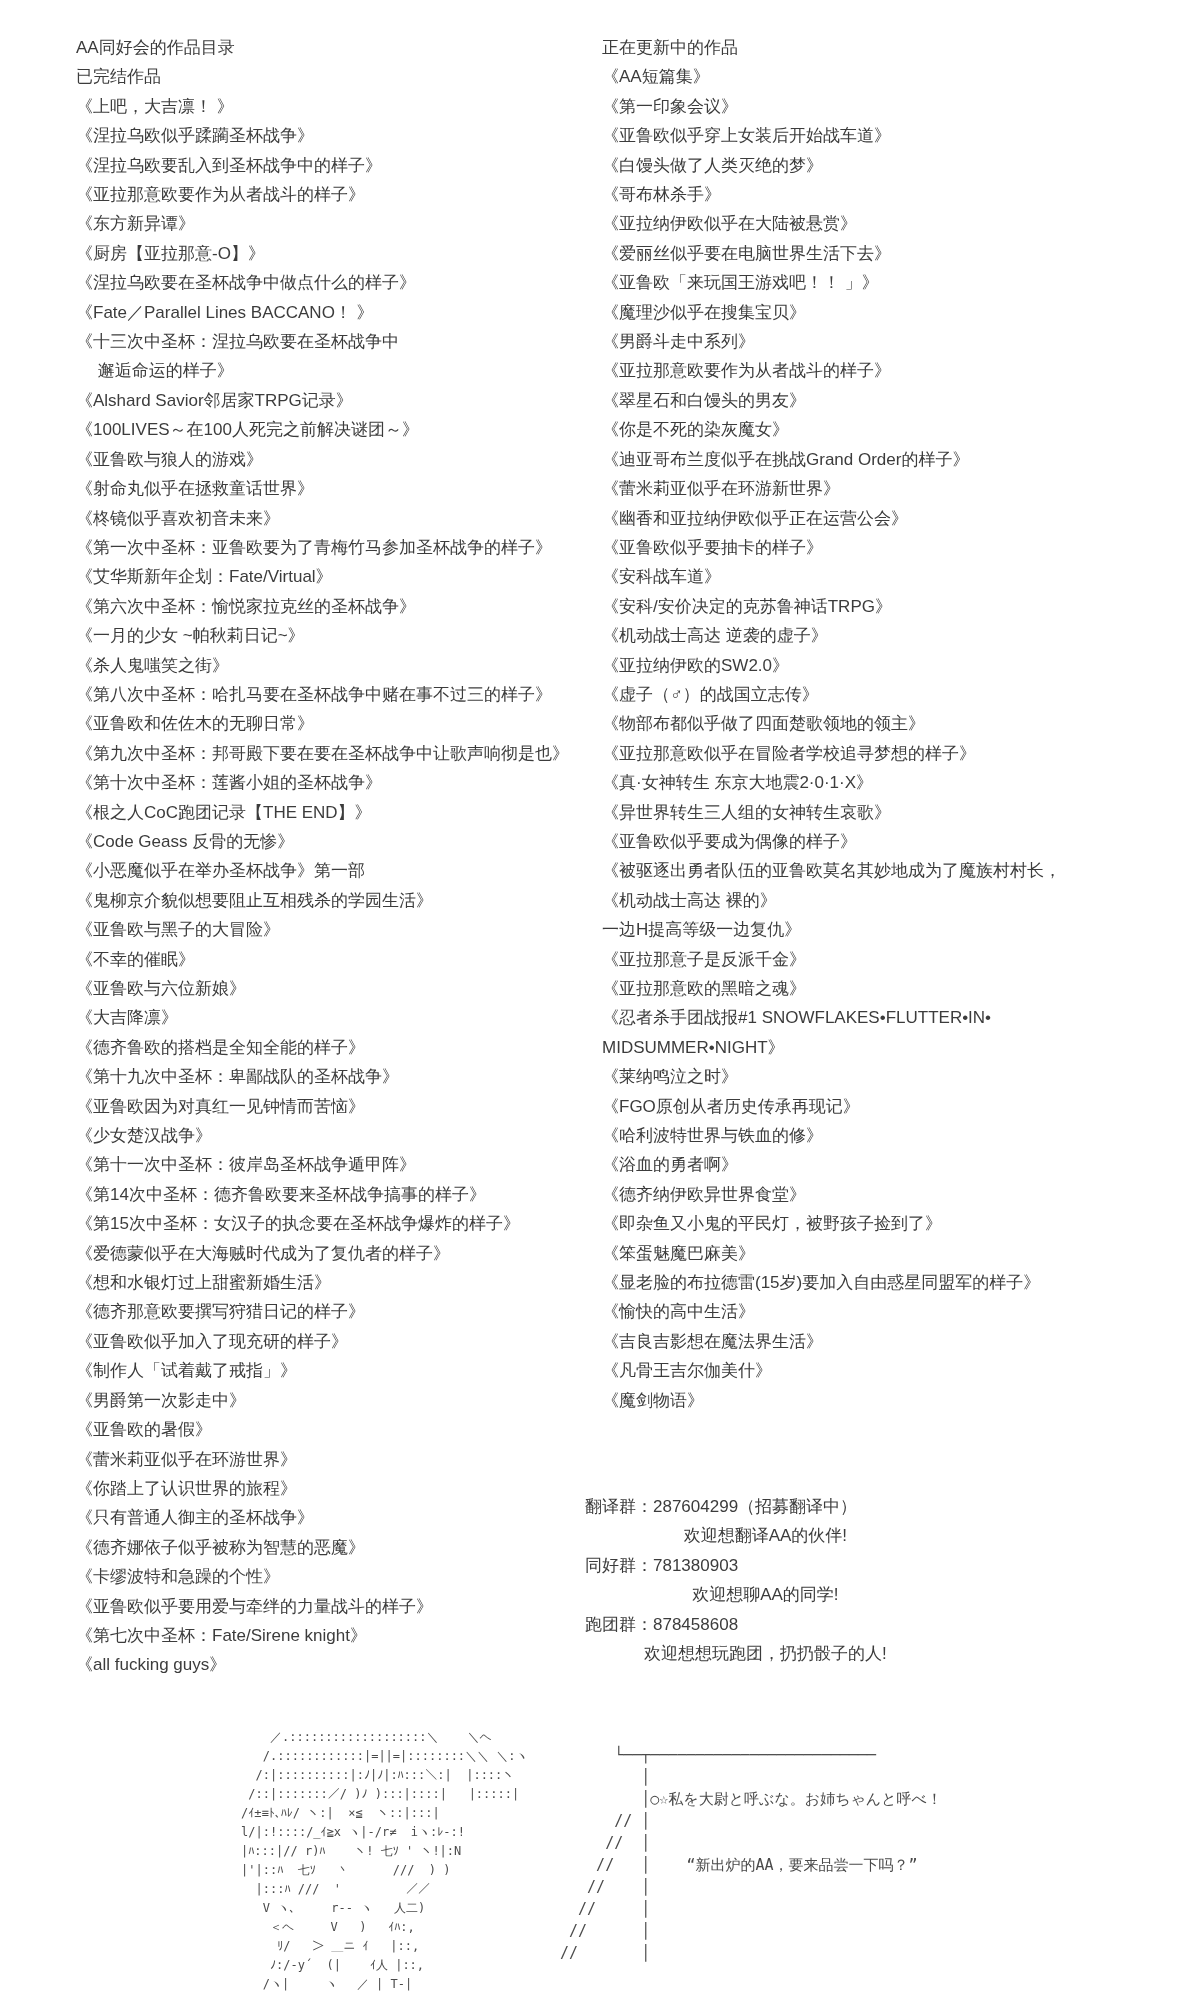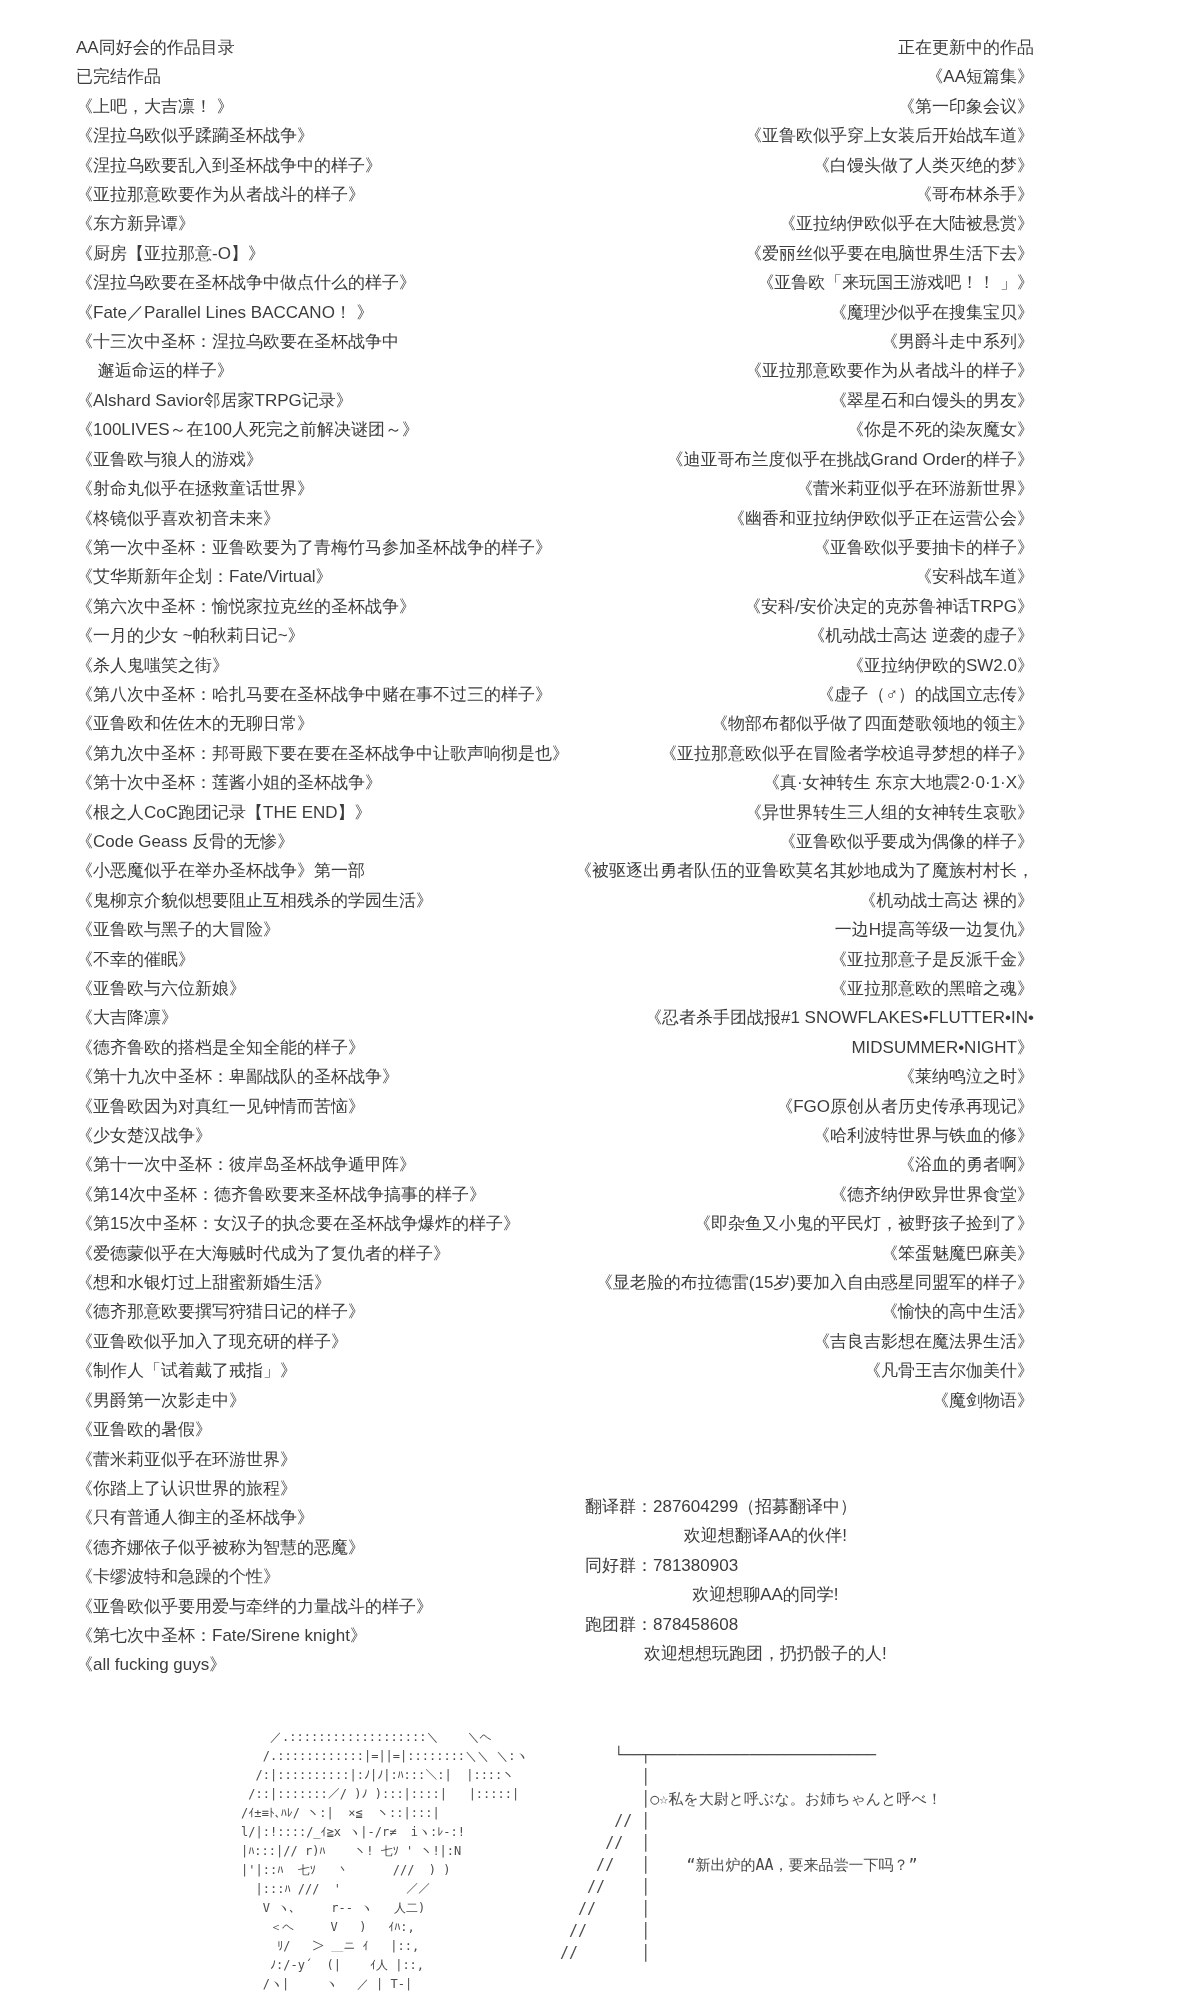--- a/index.html
+++ b/index.html
@@ -12,21 +12,21 @@
     font-family: "Liberation Sans", sans-serif;
     color: #3c3c3c;
   }
   .col {
     position: absolute;
     font-size: 17px;
     line-height: 29.4px;
     white-space: nowrap;
   }
   #left-col  { left: 48px;  top: 33px; margin-left: 28px; }
-  #right-col { left: 575px; top: 33px; text-align: right; }
+  #right-col { left: 602px; top: 33px; }
   .col .line { white-space: nowrap; }
   #contact-block {
     position: absolute;
     left: 585px;
     top: 1492px;
     font-size: 17px;
     line-height: 29.4px;
     white-space: nowrap;
   }
   #contact-block .note { padding-left: 59px; text-align: center; }

